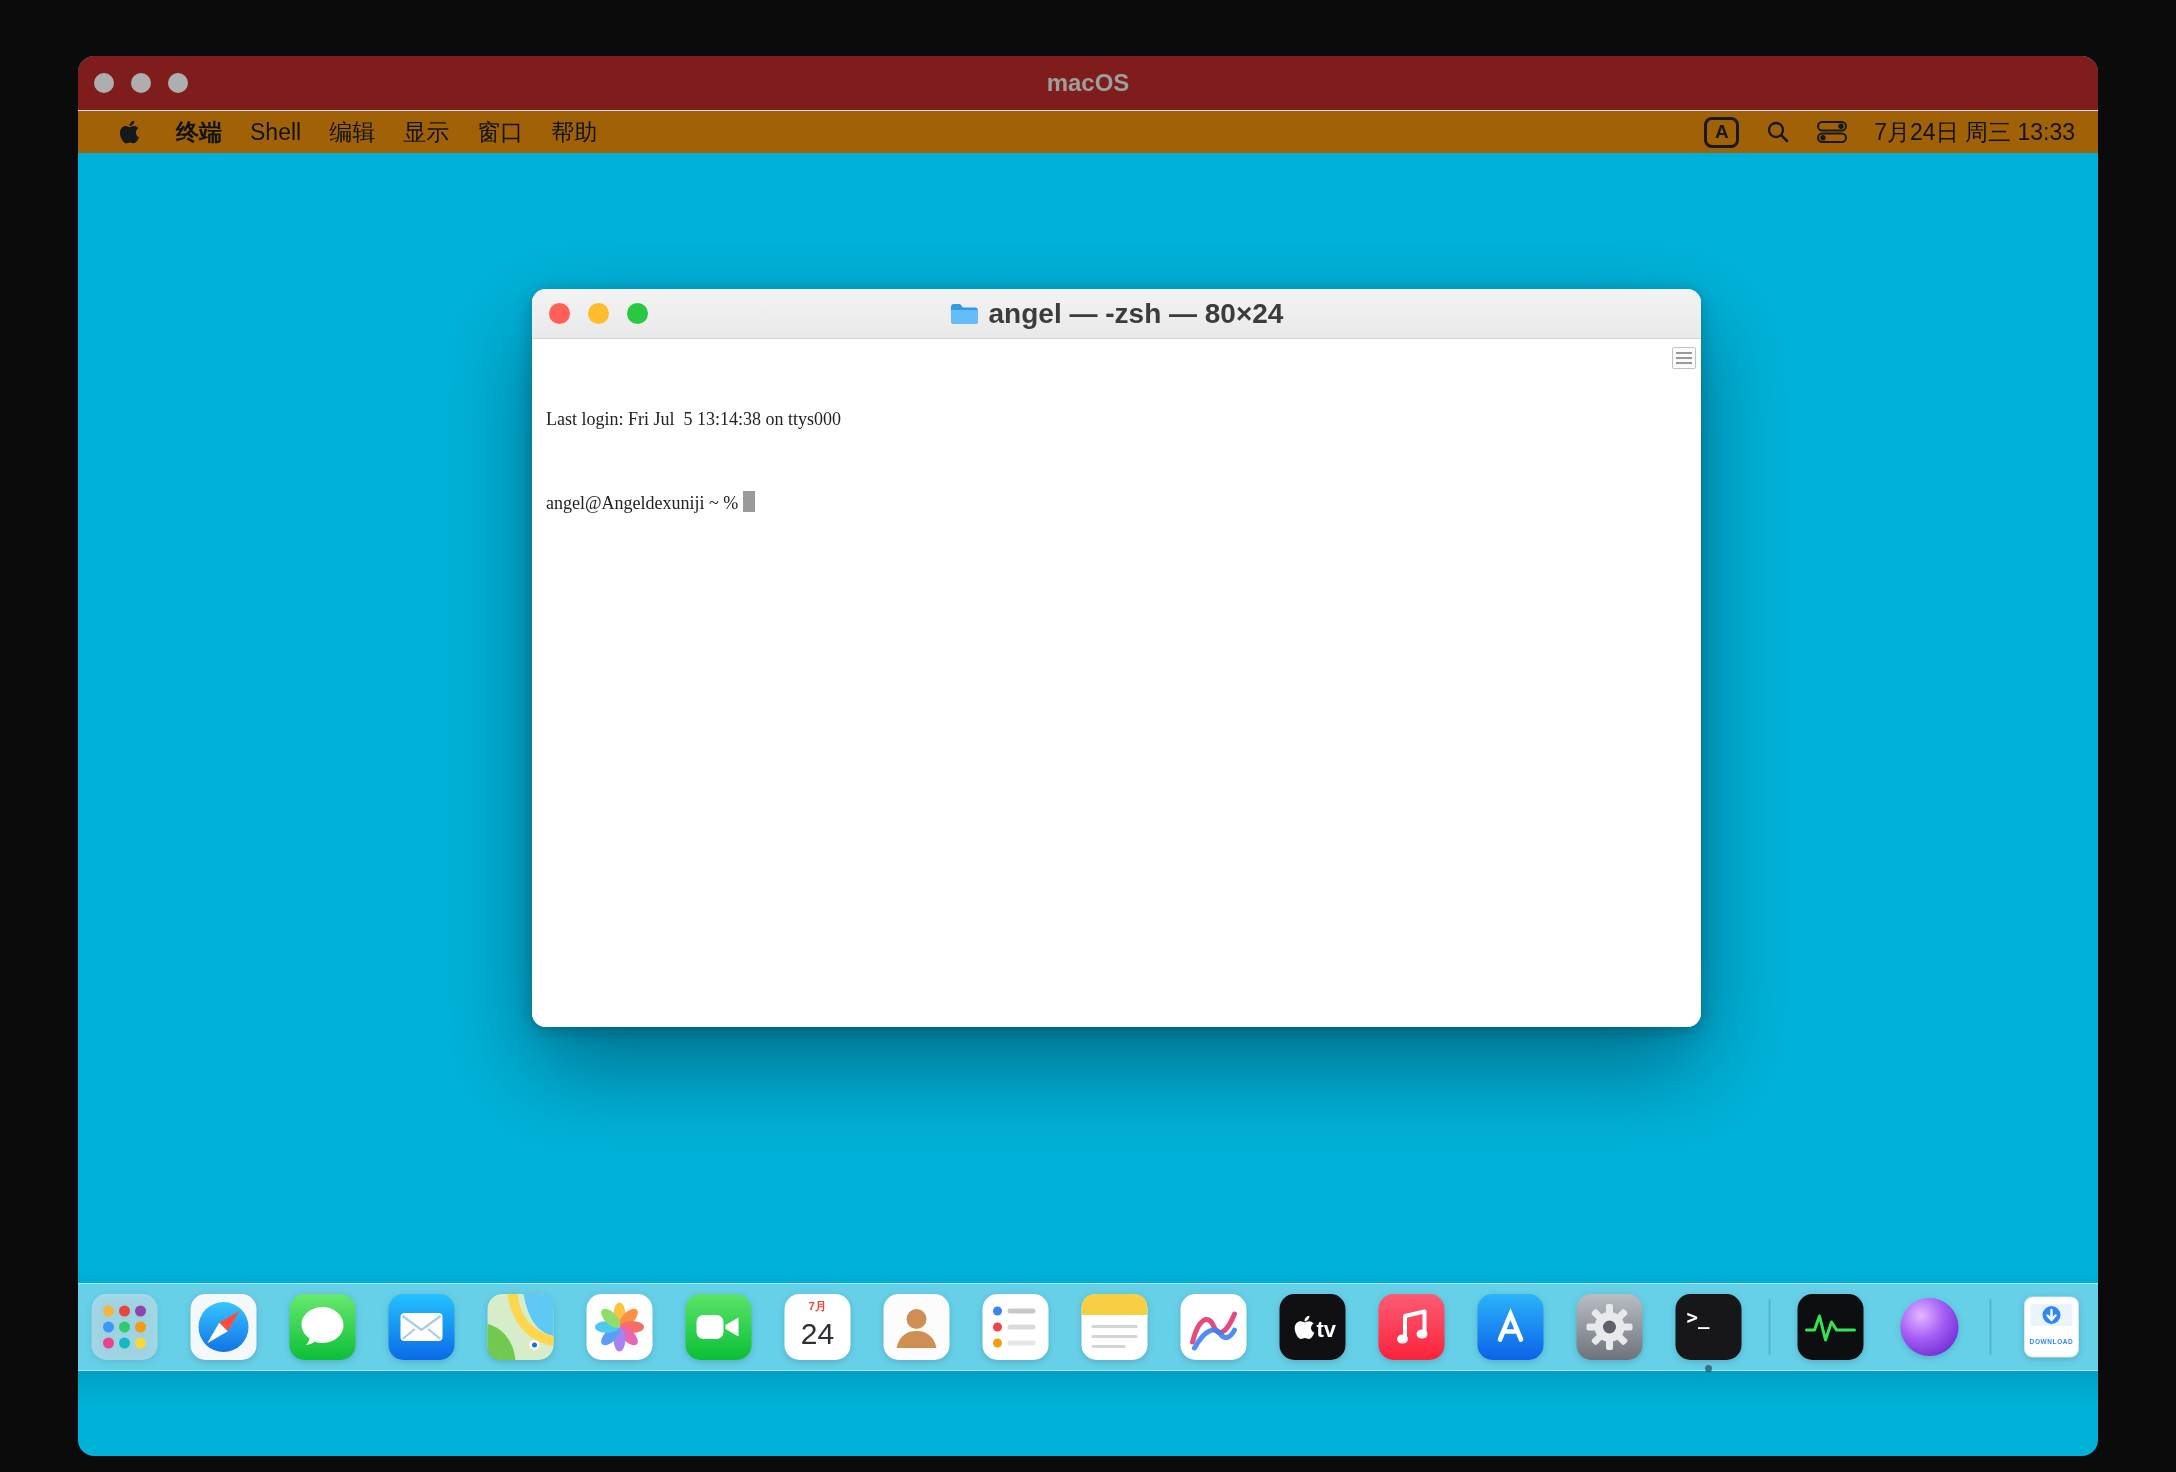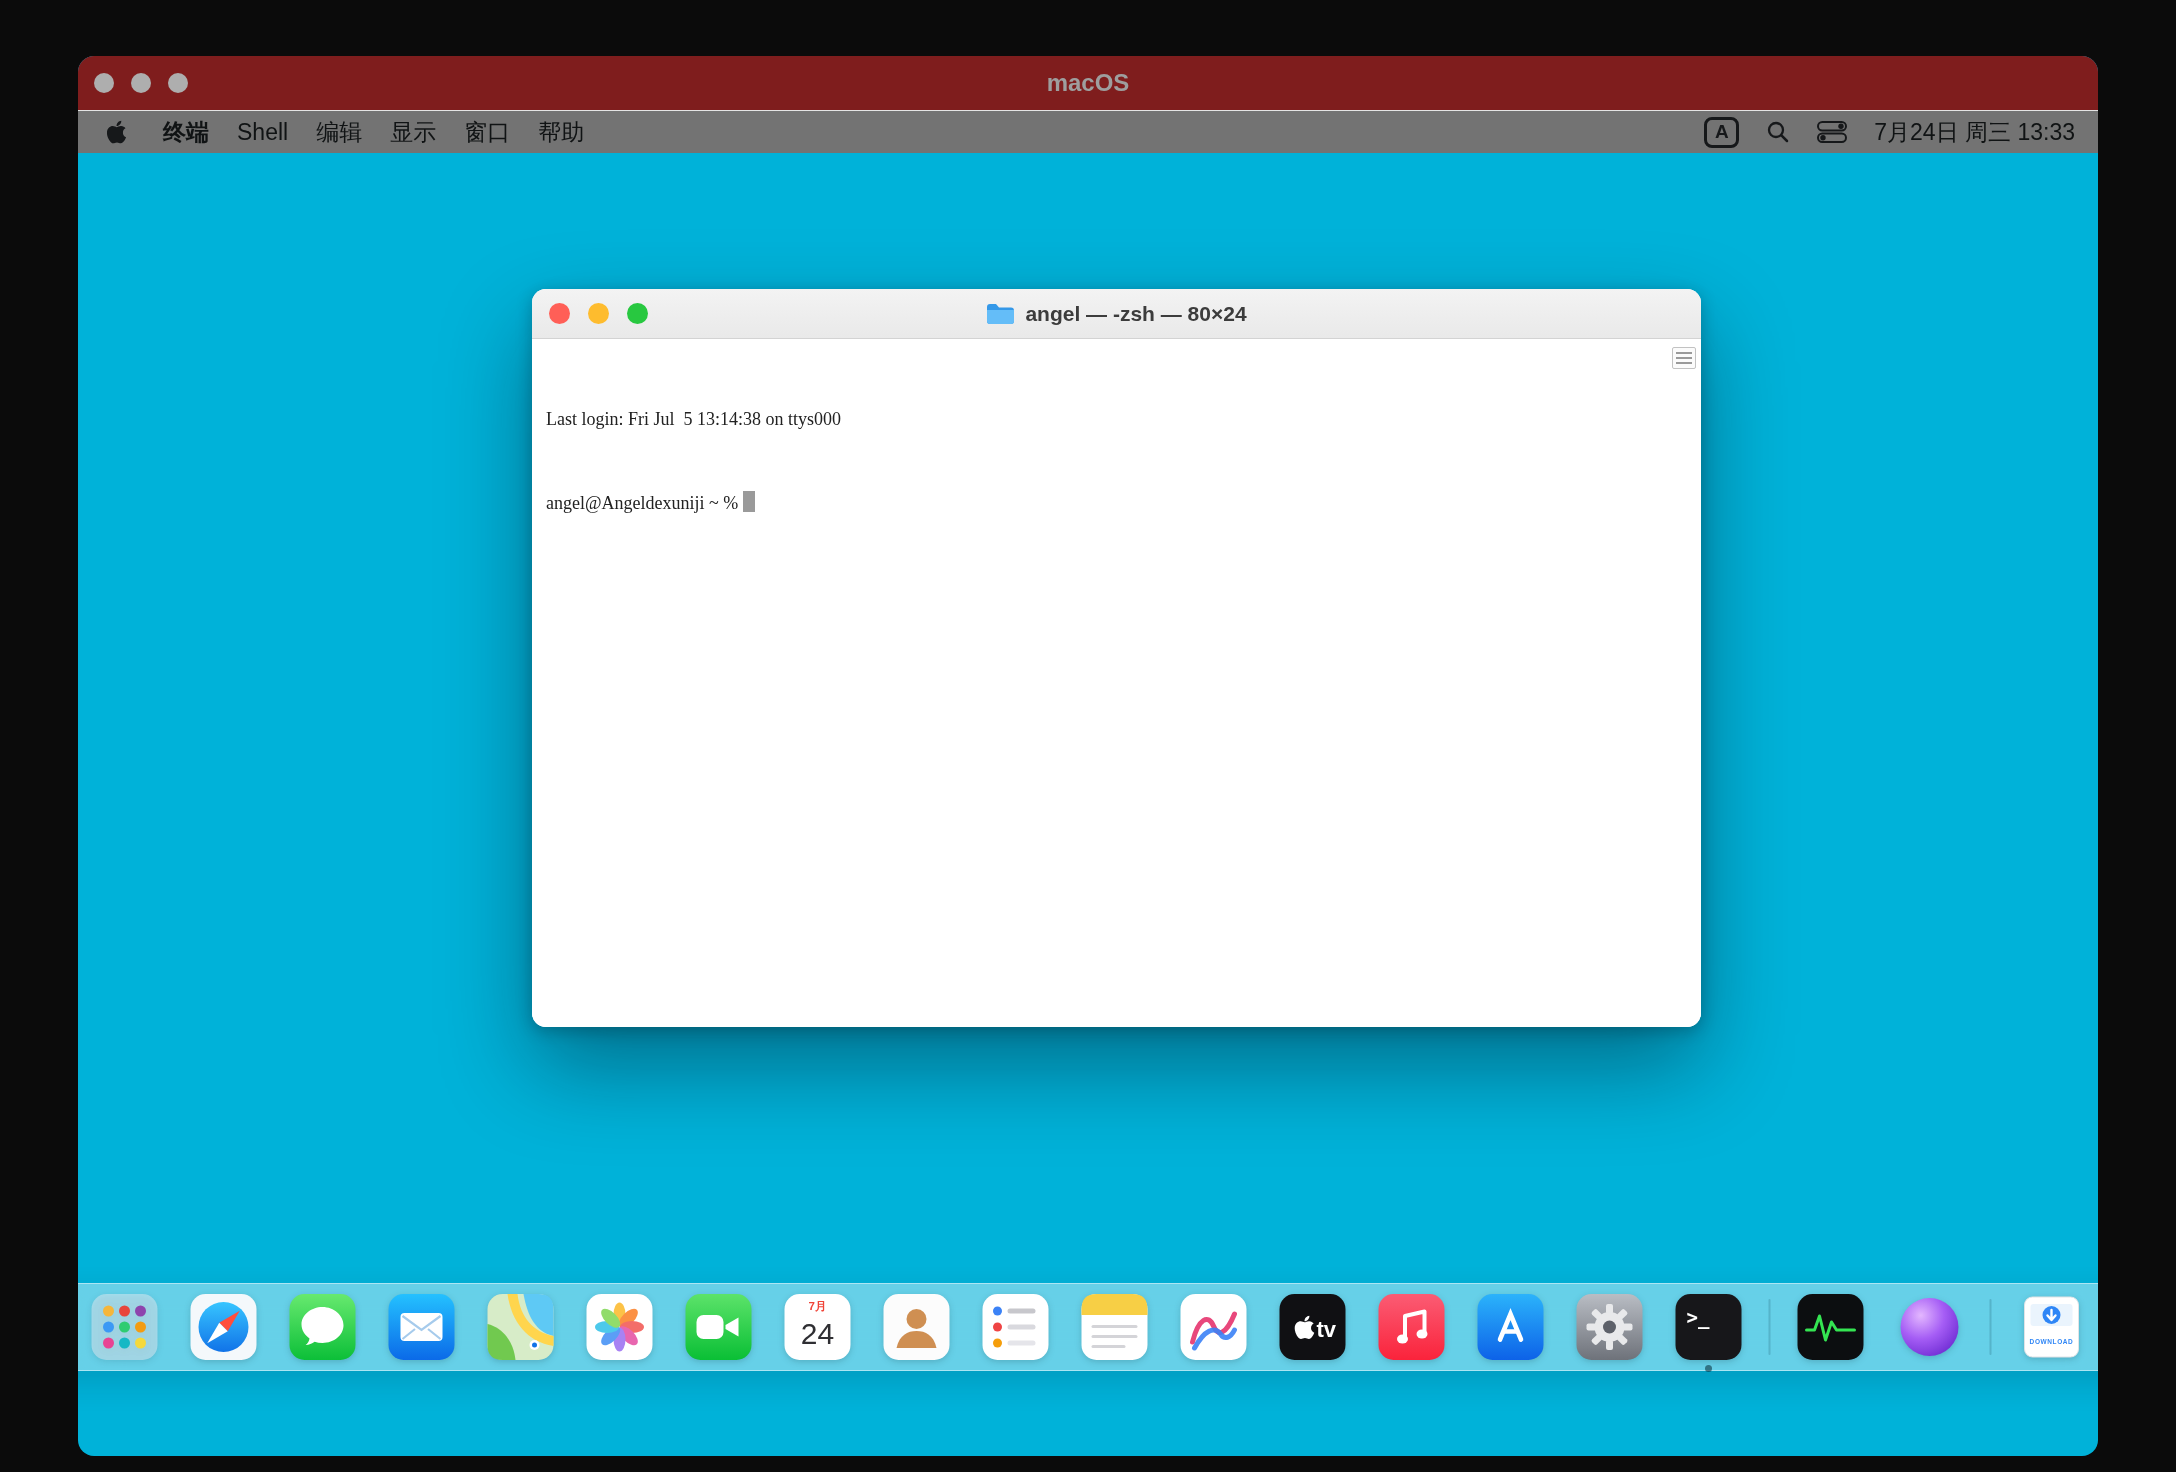--- a/index.html
+++ b/index.html
@@ -9,42 +9,42 @@
   
   .vm-window { position:absolute; left:78px; top:56px; width:2020px; height:1400px;
                border-radius:16px; overflow:hidden; background:#00b2d9; }
   .vm-titlebar { position:absolute; left:0; right:0; top:0; height:55px; background:#7f1d1d;
                  border-bottom:1px solid #e4e4e4; display:flex; align-items:center; justify-content:center; z-index:40; }
   .vm-dots { position:absolute; left:16px; top:0; height:100%; display:flex; align-items:center; gap:17px; }
   .vm-dot { width:20px; height:20px; border-radius:50%; background:#aeaeae; }
   .vm-title { font-size:24px; font-weight:700; color:#9e9e9e; }
 
   
-  .menubar { position:absolute; left:0; right:0; top:55px; height:42px; background:#737373;
-             display:flex; align-items:center; padding:0 23px 0 28px; z-index:30; }
+  .menubar { position:absolute; left:0; right:0; top:55px; height:42px; background:#a16207;
+             display:flex; align-items:center; padding:0 23px 0 41px; z-index:30; }
   .apple-menu { display:flex; align-items:center; }
   .mi { font-size:23px; color:#101314; margin-left:28px; cursor:default; white-space:nowrap; }
   .mi.app { font-weight:700; margin-left:36px; }
   .mb-right { margin-left:auto; display:flex; align-items:center; gap:27px; }
   .input-source { width:35px; height:31px; border:3px solid #16181a; border-radius:8px;
                   display:flex; align-items:center; justify-content:center;
                   font-size:19px; font-weight:700; color:#16181a; }
   .mb-icon { display:flex; align-items:center; }
   .clock { font-size:23px; color:#101314; white-space:nowrap;text-align:right; }
 
   
   .terminal { position:absolute; left:454px; top:233px; width:1169px; height:738px; border-radius:14px;
               background:#fff; box-shadow:0 40px 90px rgba(0,10,20,.40), 0 4px 16px rgba(0,10,20,.25); z-index:10; }
   .t-titlebar { position:absolute; left:0; right:0; top:0; height:50px;
                 background:linear-gradient(#f3f3f3,#e9e9e9); border-bottom:1px solid #d3d3d3;
                 border-radius:14px 14px 0 0; display:flex; align-items:center; justify-content:center; }
   .t-lights { position:absolute; left:17px; display:flex; gap:18px; }
   .tl { width:21px; height:21px; border-radius:50%; }
   .tl.red{ background:#ff5f57; } .tl.yellow{ background:#febc2e; } .tl.green{ background:#28c840; }
-  .t-title { display:flex; align-items:center; gap:10px; font-size:21px; font-weight:700; color:#3c3c3c; }
+  .t-title { display:flex; align-items:center; gap:10px; font-size:28px; font-weight:700; color:#3c3c3c; }
   .t-content { position:absolute; left:0; right:0; top:51px; bottom:0; border-radius:0 0 14px 14px;
                background:#fff; padding:9px 40px 7px 14px;
                font-family:Liberation Serif, serif; font-size:18px; line-height:28px;
                color:#222; white-space:pre; }
   .cursor { display:inline-block; width:12px; height:21px; background:#9a9a9a; vertical-align:-3px; }
   .scroll-widget { position:absolute; top:7px; right:5px; width:24px; height:22px;
                    border:1px solid #c2c2c2; background:#fbfbfb; border-radius:2px;
                    padding:4px 3px; display:flex; flex-direction:column; justify-content:space-between; }
   .scroll-widget i { display:block; height:2px; background:#9a9a9a; }
 

